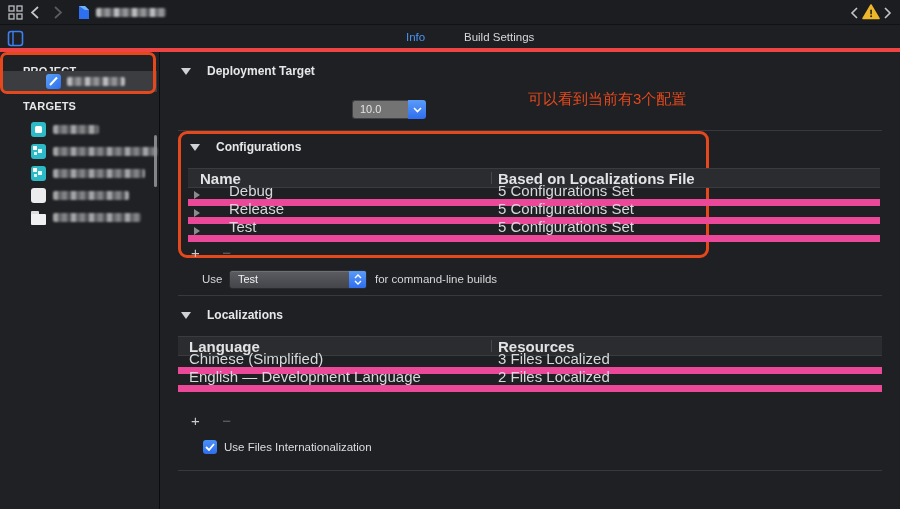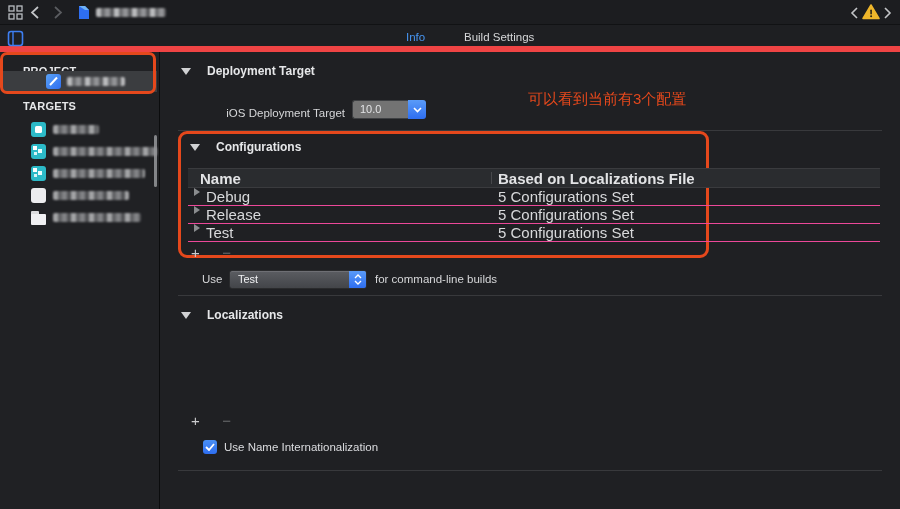--- a/index.html
+++ b/index.html
@@ -10,21 +10,21 @@
   
   #toolbar { position:absolute; left:0; top:0; width:900px; height:25px;
     background:#1c1d20; border-bottom:1px solid #111214; }
   .tb-icon { position:absolute; display:flex; align-items:center; justify-content:center; }
   .redacted { display:inline-block; border-radius:2px; filter:blur(1.3px);
     background:repeating-linear-gradient(90deg,#b9babc 0 5px,#6e6f72 5px 9px,#929396 9px 14px,#5a5b5e 14px 18px); }
   .redacted.dim { opacity:.85; }
 
   
   #tabbar { position:absolute; left:0; top:25px; width:900px; height:27px;
-    background:#1e1f22; border-bottom:6px solid #ef4444; }
+    background:#1e1f22; border-bottom:4px solid #ef4444; }
   .tab { position:absolute; top:6px; font-size:11.5px; cursor:default; }
   .tab.active { color:#4795f2; }
   .tab.inactive { color:#d6d7d9; }
 
   
   #sidebar { position:absolute; left:0; top:52px; width:160px; height:457px;
     background:#202124; border-right:1px solid #0b0c0d; }
   .side-header { position:absolute; left:23px; font-size:11px; font-weight:bold; color:#e6e7e9; letter-spacing:.2px; }
   .project-row { position:absolute; left:2px; top:19px; width:155px; height:21px;
     background:#3b3d40; display:flex; align-items:center; }
@@ -51,21 +51,21 @@
     border-radius:3px 0 0 3px; font-size:11px; color:#e2e3e5; padding:2px 0 0 7px; }
   .combo-btn { width:18px; background:linear-gradient(180deg,#5a9bf8,#2e6ef0);
     border-radius:0 3px 3px 0; display:flex; align-items:center; justify-content:center; }
 
   .annotation { position:absolute; font-size:15px; font-weight:500; color:#e5481c; }
 
   
   .xtable { position:absolute; font-size:15px; }
   .xt-header { height:20px; background:#2a2c2f; border-top:1px solid #3a3b3e; border-bottom:1px solid #3a3b3e;
     display:flex; align-items:center; font-weight:bold; color:#e2e3e5; position:relative; }
-  .xt-row { height:18px; display:flex; align-items:flex-start; border-bottom:1px solid #ec4899; color:#d8d9db; }
+  .xt-row { height:18px; display:flex; align-items:flex-end; border-bottom:7px solid #ec4899; color:#d8d9db;gap:23px; }
   .col-split { position:absolute; top:3px; bottom:3px; width:1px; background:#47484b; }
 
   .pm { font-size:15px; line-height:14px; color:#cbccce; display:inline-block; }
   .pm.minus { color:#68696c; margin-left:18px; }
 
   .popup { position:absolute; display:flex; width:138px; height:19px; border-radius:3px;
     background:linear-gradient(180deg,#5b5d62,#434549); border:1px solid #2a2b2d;
     box-shadow:inset 0 1px 0 rgba(255,255,255,.12); }
   .popup-text { flex:1; font-size:11px; color:#f0f1f3; padding:2px 0 0 8px; }
   .popup-btn { width:17px; background:linear-gradient(180deg,#5a9bf8,#2e6ef0); border-radius:0 2px 2px 0;
@@ -191,23 +191,20 @@
   <span class="scrollbar-thumb"></span>
 </div>
 
 <div id="main">
 
   <div class="row-flex" style="left:20px; top:12px;">
     <span class="tri-down"></span>
     <span class="section-title">Deployment Target</span>
   </div>
 
-  <div class="abs" style="left:0; top:51px; width:184px; text-align:right;">
-    <span class="field-label">iOS Deployment Target</span>
-  </div>
   <div class="combo" style="left:191px; top:48px;">
     <span class="combo-value">10.0</span>
     <span class="combo-btn">
       <svg width="9" height="6" viewBox="0 0 9 6">
           <polyline points="1,1 4.5,4.5 8,1" fill="none" stroke="#fff" stroke-width="1.6"></polyline>
         </svg>
     </span>
   </div>
 
   <div class="annotation" style="left:367px; top:38px;">可以看到当前有3个配置</div>
@@ -263,29 +260,44 @@
   </div>
   <div class="abs field-label" style="left:214px; top:221px;">for command-line builds</div>
 
   <div class="hdivider" style="left:17px; top:243px; width:704px;"></div>
 
   <div class="row-flex" style="left:20px; top:256px;">
     <span class="tri-down"></span>
     <span class="section-title">Localizations</span>
   </div>
 
+  <div class="xtable" style="left:17px; top:284px; width:704px;">
+    <div class="xt-header">
+      <span style="padding-left:11px;">Language</span>
+      <span style="position:absolute; left:320px;">Resources</span>
+      <span class="col-split" style="left:313px;"></span>
+    </div>
+    <div class="xt-row" style="position:relative;">
+      <span style="padding-left:11px;">Chinese (Simplified)</span>
+      <span style="position:absolute; left:320px;">3 Files Localized</span>
+    </div>
+    <div class="xt-row" style="position:relative;">
+      <span style="padding-left:11px;">English — Development Language</span>
+      <span style="position:absolute; left:320px;">2 Files Localized</span>
+    </div>
+  </div>
 
   <div class="abs" style="left:30px; top:360px;">
     <span class="pm">+</span>
     <span class="pm minus">−</span>
   </div>
 
   <div class="row-flex" style="left:42px; top:388px;">
     <span class="checkbox">
       <svg width="10" height="8" viewBox="0 0 10 8">
           <polyline points="1,4 4,7 9,1" fill="none" stroke="#fff" stroke-width="1.8"></polyline>
         </svg>
     </span>
-    <span class="check-label">Use Name Internationalization</span>
+    <span class="check-label">Use Files Internationalization</span>
   </div>
 
   <div class="hdivider" style="left:17px; top:418px; width:704px;"></div>
 </div>
 
 </body></html>

